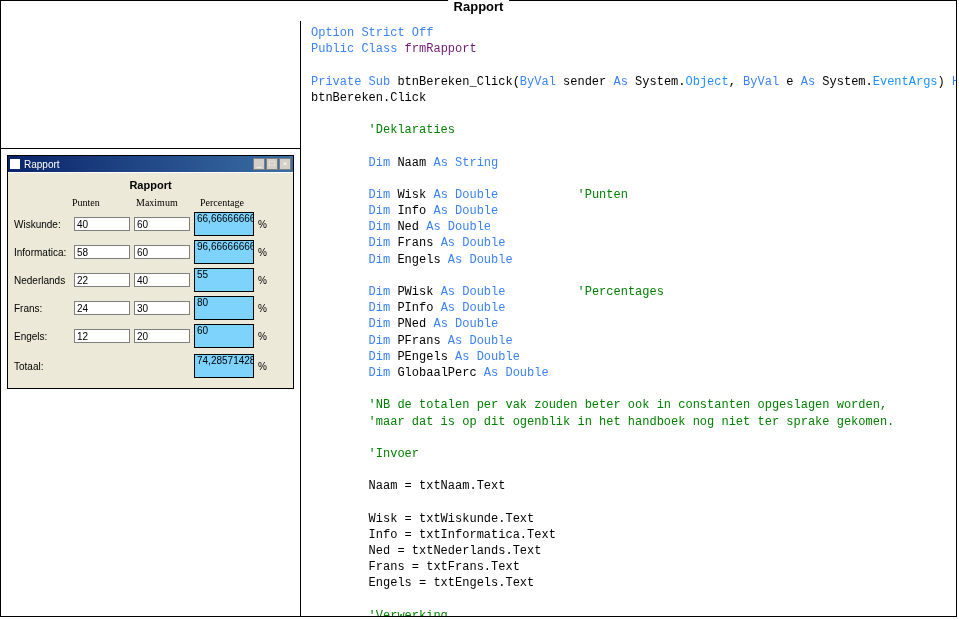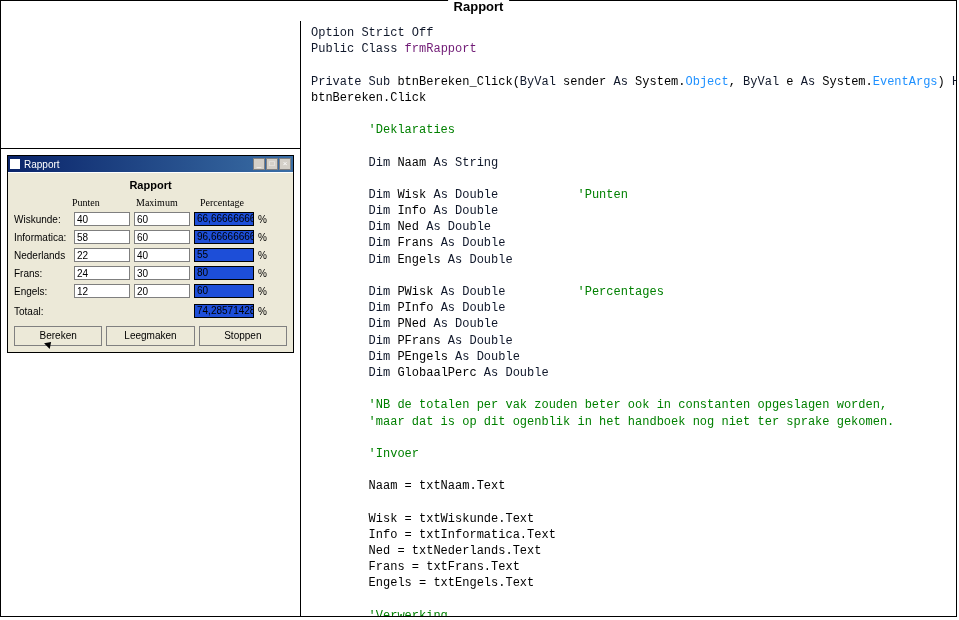--- a/index.html
+++ b/index.html
@@ -119,22 +119,22 @@
     width:56px;
     border:1px solid #7f7f7f;
     background:#fff;
     height:14px;
     padding:0 2px;
     box-sizing:border-box;
     font-size:10px;
   }
   .outp {
     width:60px;
-    height:14px;
-    background:#1d4ed8;
+    height:24px;
+    background:#7dd3fc;
     border:1px solid #000;
     box-sizing:border-box;
     font-size:10px;
     padding:0 2px;
     overflow:hidden;
     white-space:nowrap;
   }
   .pct {
     width:10px;
   }
@@ -172,21 +172,21 @@
   }
 
   
   pre.code {
     margin:0;
     font-family: Consolas, "Courier New", monospace;
     font-size: 12px;
     line-height: 1.35;
     white-space: pre;
   }
-  .c-kw { color:#0f172a; }
+  .c-kw { color:#3b82f6; }
   .c-id { color:#701a75; }
   .c-obj { color:#1e90ff; }
   .c-cmt { color:#008000; }
 </style>
 </head>
 <body>
 
 <div class="outer">
   <div class="title-bar">
     <span class="title-text">Rapport</span>
@@ -254,25 +254,20 @@
             </div>
 
             <div class="frow" style="margin-top:6px">
               <span class="flabel">Totaal:</span>
               <span style="width:56px"></span>
               <span style="width:56px"></span>
               <div class="outp">74,28571428</div>
               <span class="pct">%</span>
             </div>
 
-            <div class="btnrow cursor">
-              <div class="wbtn">Bereken</div>
-              <div class="wbtn">Leegmaken</div>
-              <div class="wbtn">Stoppen</div>
-            </div>
           </div>
         </div>
       </div>
     </div>
 
     <div class="col-right">
 <pre class="code"><span class="c-kw">Option Strict Off</span>
 <span class="c-kw">Public Class</span><span class="c-id"> frmRapport</span>
 
 <span class="c-kw">Private Sub</span><span> btnBereken_Click(</span><span class="c-kw">ByVal</span><span> sender </span><span class="c-kw">As</span><span> System.</span><span class="c-obj">Object</span><span>, </span><span class="c-kw">ByVal</span><span> e </span><span class="c-kw">As</span><span> System.</span><span class="c-obj">EventArgs</span><span>) </span><span class="c-kw">Handles</span>

